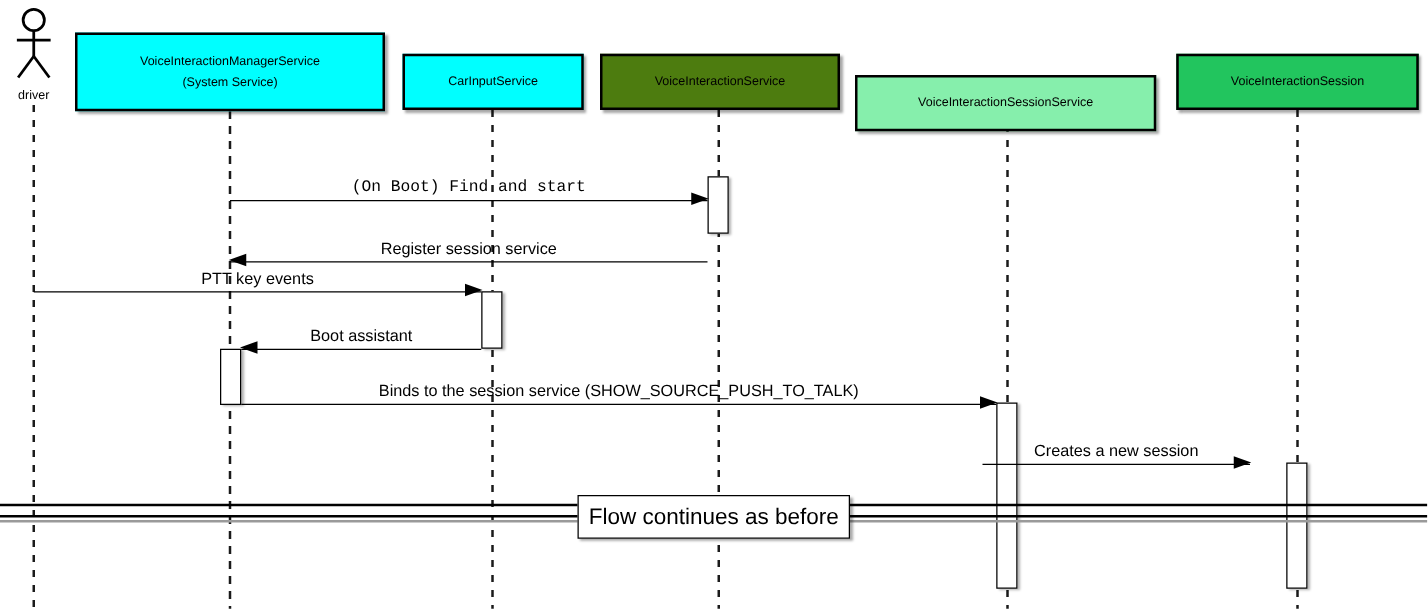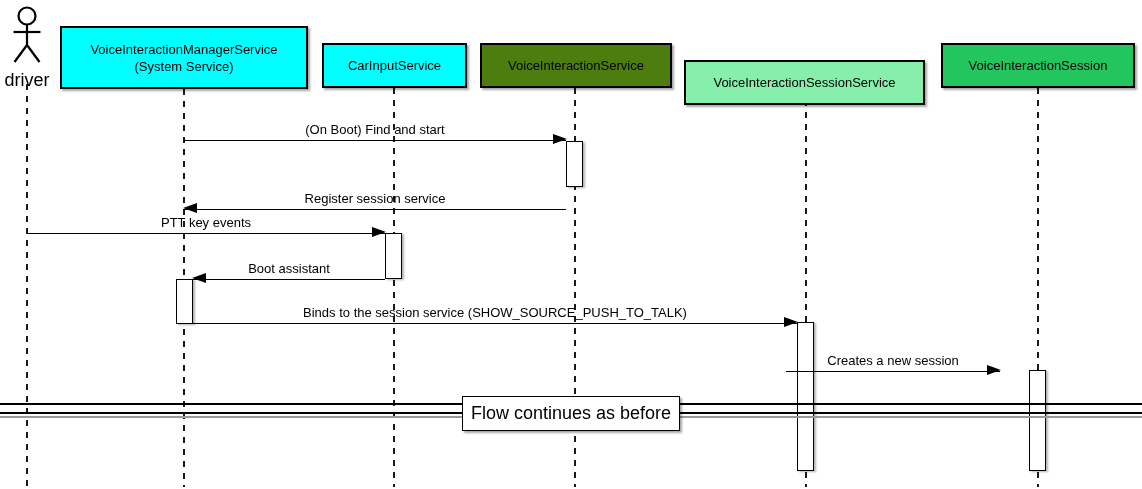--- a/index.html
+++ b/index.html
@@ -25,27 +25,27 @@
   
   .pbox {
     position: absolute;
     box-sizing: border-box;
     border: 2px solid #000;
     box-shadow: 2px 2px 2px rgba(0,0,0,0.35);
     display: flex;
     flex-direction: column;
     align-items: center;
     justify-content: center;
-    font-size: 13px;
+    font-size: 10px;
     text-align: center;
     line-height: 17px;
   }
   
   .actor-wrap { position: absolute; left: 0; top: 2px; width: 54px; text-align: center; }
-  .actor-label { font-size: 18px; margin-top: 1px; }
+  .actor-label { font-size: 10px; margin-top: 1px; }
   
   .activation {
     position: absolute;
     box-sizing: border-box;
     width: 17px;
     background: #ffffff;
     border: 1.6px solid #000;
     box-shadow: 2px 1px 2px rgba(0,0,0,0.3);
   }
   
@@ -105,21 +105,21 @@
   <div class="activation" style="left:797px; top:322px; height:149px;"></div>
   <div class="activation" style="left:1029px;top:370px; height:101px;"></div>
 
   <div class="divider-line" style="top:403px;"></div>
   <div class="divider-line" style="top:412px;"></div>
   <div class="divider-line shadow" style="top:416px;"></div>
   <div class="divider-box" style="left:462px; top:396px; width:218px; height:35px;">
     <span>Flow continues as before</span>
   </div>
 
-  <div class="message" style="left:184px; top:120px; width:382px;">
+  <div class="message" style="left:184px; top:140px; width:382px;font-family:Liberation Mono, monospace;">
     <span class="msg-label">(On Boot) Find and start</span>
     <div class="ah ah-right"></div>
   </div>
   <div class="message" style="left:184px; top:165px; width:382px;margin-top:24px;">
     <span class="msg-label">Register session service</span>
     <div class="ah ah-left"></div>
   </div>
   <div class="message" style="left:27px; top:213px; width:358px;">
     <span class="msg-label">PTT key events</span>
     <div class="ah ah-right"></div>

